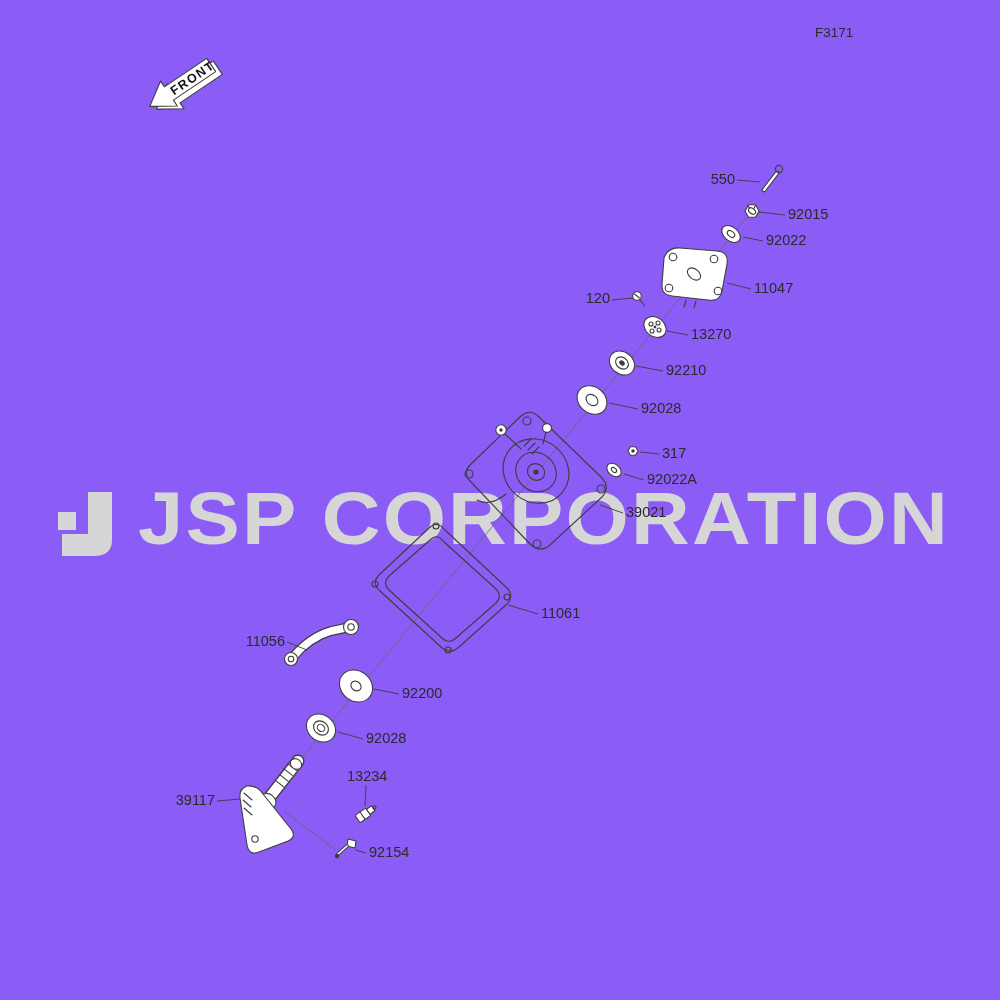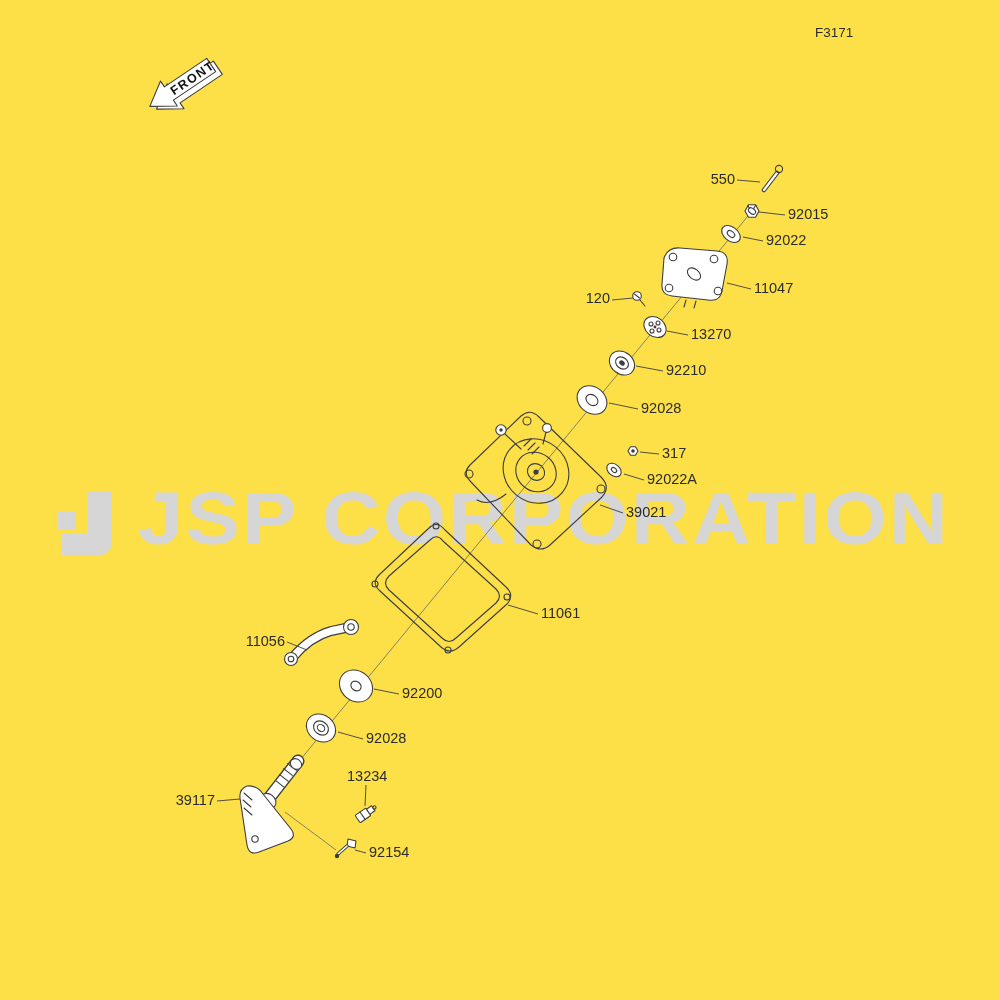--- a/index.html
+++ b/index.html
@@ -1,16 +1,16 @@
 <!DOCTYPE html>
 <html><head>
 <meta charset="utf-8">
 <style>
   html,body{margin:0;padding:0;background:#fff;}
-  .canvas{position:relative;width:1000px;height:1000px;background:#fde047;overflow:hidden;}
+  .canvas{position:relative;width:1000px;height:1000px;background:#8b5cf6;overflow:hidden;}
   svg{position:absolute;left:0;top:0;}
   .s{stroke:#3d3d3d;stroke-width:1.1;fill:none;stroke-linecap:round;stroke-linejoin:round;}
   .sf{stroke:#3d3d3d;stroke-width:1.1;fill:#fff;stroke-linecap:round;stroke-linejoin:round;}
   .thick{stroke:#3d3d3d;stroke-width:10;fill:none;stroke-linecap:round;}
   .wov{stroke:#fff;stroke-width:7.5;fill:none;stroke-linecap:round;}
   .leader{stroke:#3d3d3d;stroke-width:.9;fill:none;}
   .axis{stroke:#6a6a6a;stroke-width:.8;fill:none;}
   .lbl{font-family:"Liberation Sans",sans-serif;font-size:14.5px;fill:#2b2b2b;}
   .fig{font-family:"Liberation Sans",sans-serif;font-size:13.5px;fill:#2b2b2b;}
   .wm{font-family:"Liberation Sans",sans-serif;font-weight:bold;font-size:74px;fill:#d6d6d6;letter-spacing:2px;}

